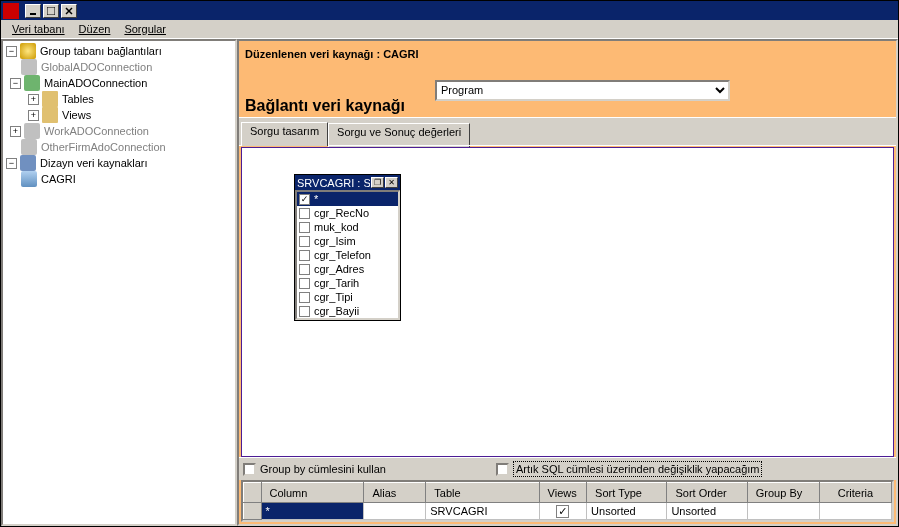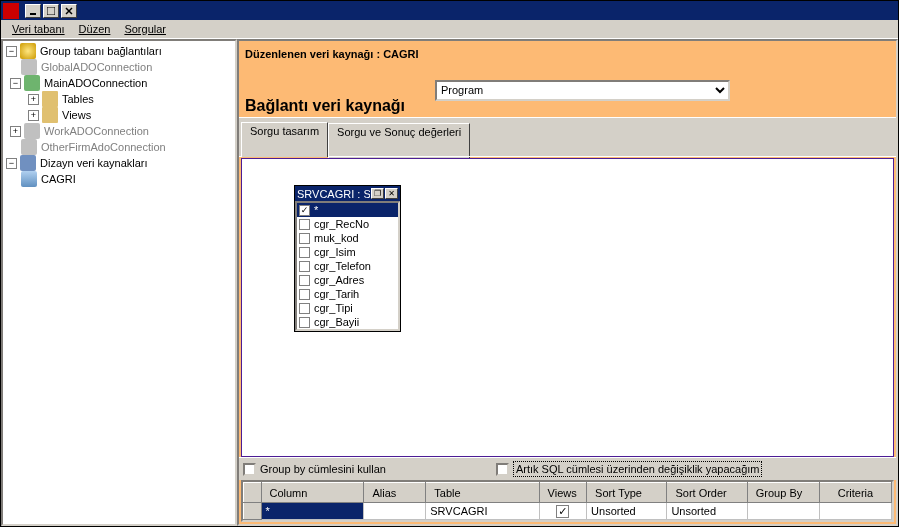--- a/index.html
+++ b/index.html
@@ -34,21 +34,21 @@
 
 .right { flex: 1; display: flex; flex-direction: column; border: 2px inset #d4d0c8; background: #fdba74; }
 .right-head { padding: 4px 6px 2px 6px; border-bottom: 1px solid #fff; }
 .right-head h1 { font-size: 14px; font-weight: bold; margin-bottom: 4px; }
 .right-head .row2 { display: flex; align-items: center; }
 .right-head .lbl2 { font-size: 16px; font-weight: bold; width: 190px; margin-top: 32px; }
 .right-head select { width: 295px; height: 21px; background: #fff; border: 2px inset #d4d0c8; font-size: 11px; }
 
 
 .tabs { display: flex; padding: 3px 2px 0 2px; background: #d4d0c8; }
-.tab { border: 1px solid #808080; border-bottom: none; background: #d4d0c8; padding: 2px 8px 20px 8px; margin-right: 0; position: relative; }
+.tab { border: 1px solid #808080; border-bottom: none; background: #d4d0c8; padding: 2px 8px 9px 8px; margin-right: 0; position: relative; }
 .tab.active { background: #d4d0c8; border-color: #fff #404040 #d4d0c8 #fff; z-index: 2; top: 1px; }
 .tab.inactive { border-color: #fff #404040 #404040 #fff; top: 2px; }
 .tabline { border-top: 1px solid #fff; height: 2px; position: relative; z-index: 1; }
 
 
 .design { flex: 1; background: #fff; border: 1px solid #4c1d95; margin: 0 2px; position: relative; }
 
 
 .fwin { position: absolute; left: 52px; top: 26px; width: 107px; border: 1px solid #000; background: #d4d0c8; }
 .fwin .fwtitle { background: #0a246a; color: #fff; display: flex; align-items: center; height: 15px; padding: 0 2px; font-size: 10px; }

